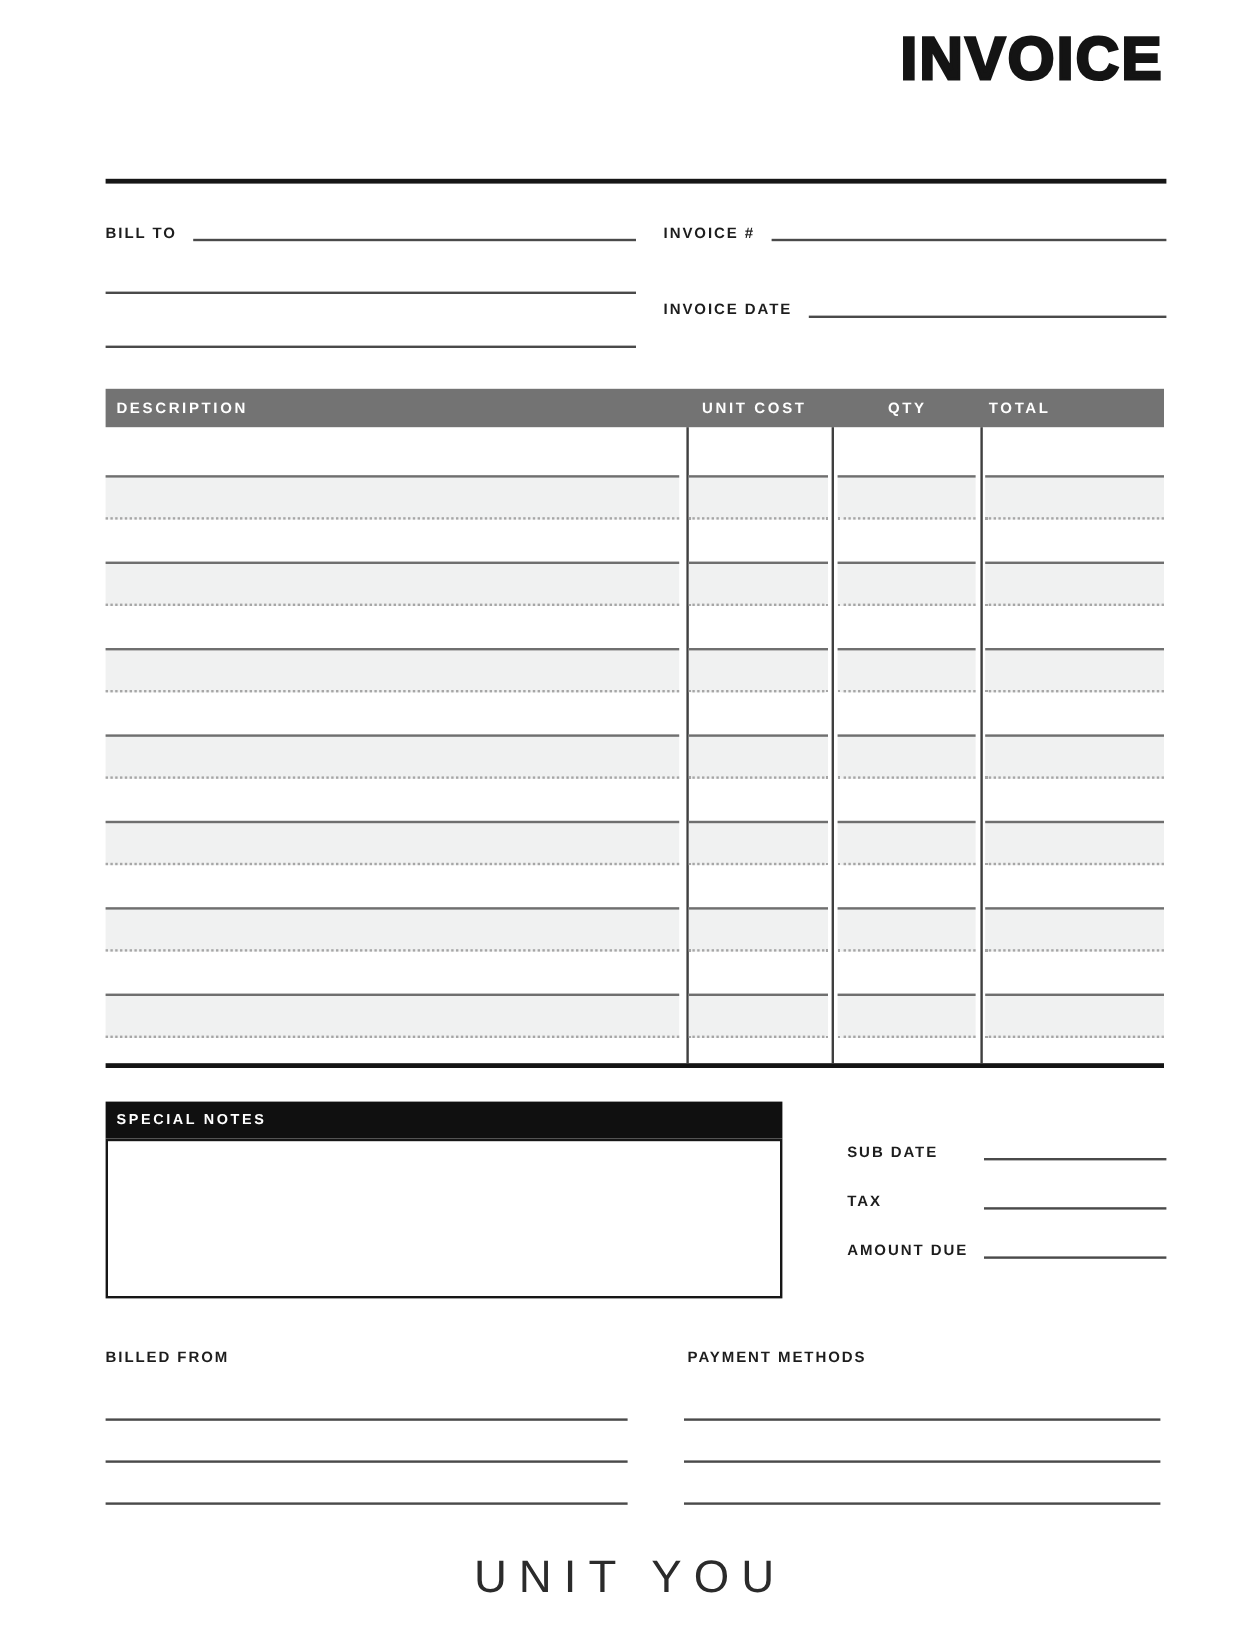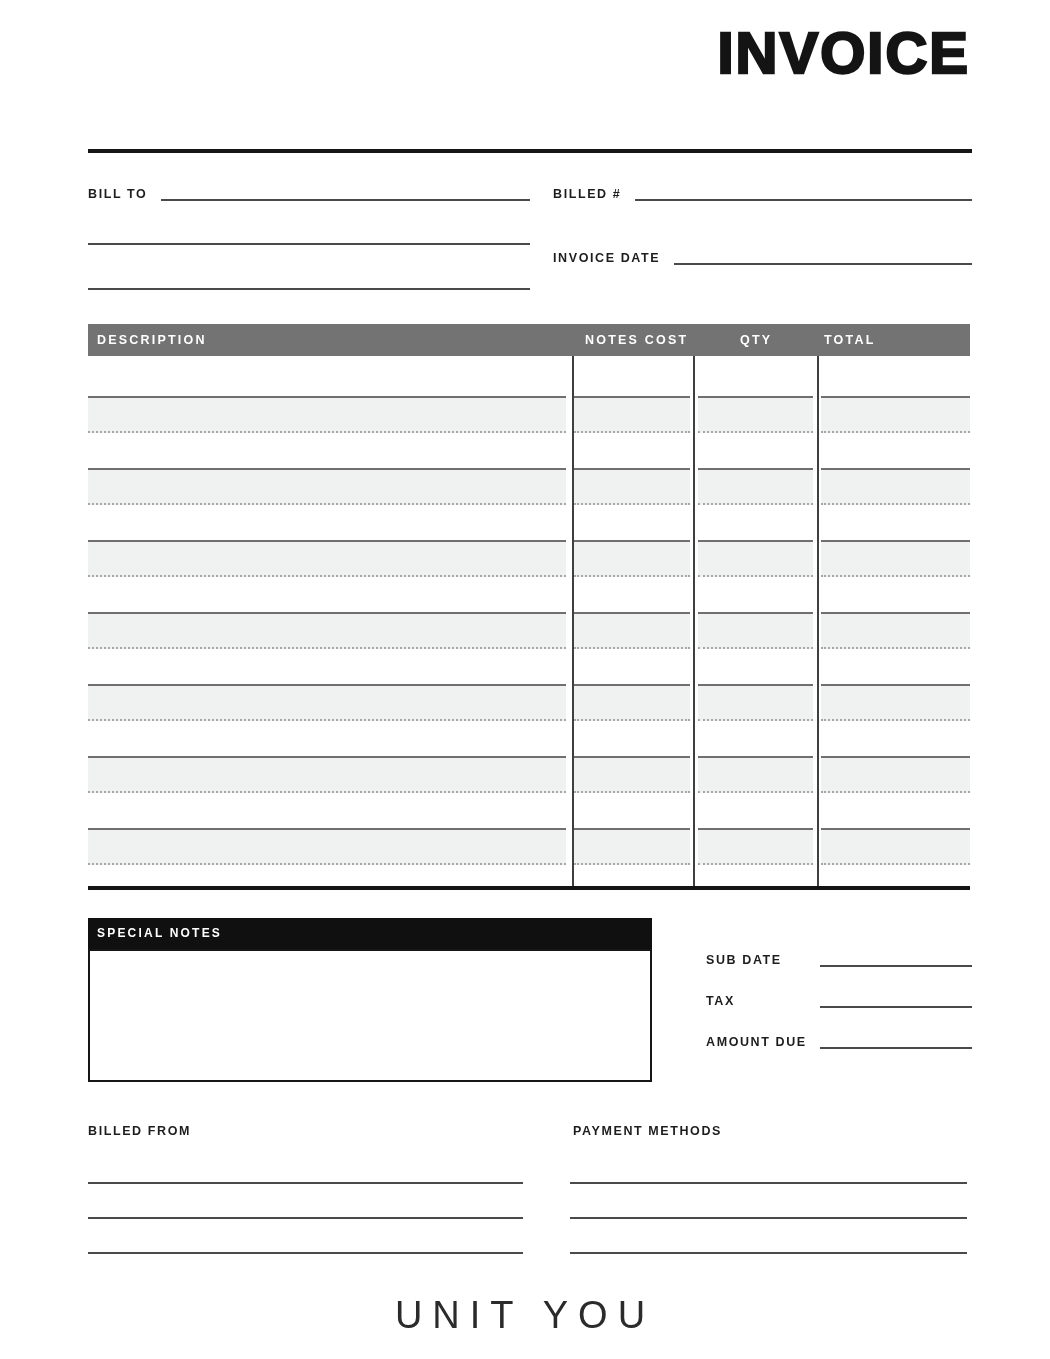--- a/index.html
+++ b/index.html
@@ -7,21 +7,21 @@
   .page {
     position:relative; width:1050px; height:1359px; background:#ffffff;
     font-family:"Liberation Sans","DejaVu Sans",sans-serif; color:#1d1d1d;
     overflow:hidden;
   }
   .abs { position:absolute; }
 
   
   .title {
     position:absolute; top:24px; right:80px;
-    font-size:58px; font-weight:bold; letter-spacing:2px; color:#141414;
+    font-size:50px; font-weight:bold; letter-spacing:2px; color:#141414;
     -webkit-text-stroke:2.5px #141414;
     line-height:1;
   }
 
   
   .thick-rule { position:absolute; height:4px; background:#161616; }
   .fline-abs { position:absolute; height:2px; background:#4a4a4a; }
 
   .field-row { position:absolute; display:flex; align-items:flex-end; height:17px; }
   .field-row .lbl { white-space:nowrap; }
@@ -92,31 +92,31 @@
   <div class="thick-rule" style="left:88px; top:149px; width:884px;"></div>
 
   <div class="field-row" style="left:88px; top:184px; width:442px;">
     <span class="lbl">BILL TO</span>
     <span class="grow-line"></span>
   </div>
   <div class="fline-abs" style="left:88px; top:243px; width:442px;"></div>
   <div class="fline-abs" style="left:88px; top:288px; width:442px;"></div>
 
   <div class="field-row" style="left:553px; top:184px; width:419px;">
-    <span class="lbl">BILLED #</span>
+    <span class="lbl">INVOICE #</span>
     <span class="grow-line"></span>
   </div>
   <div class="field-row" style="left:553px; top:229px; width:419px;margin-top:19px;">
     <span class="lbl">INVOICE DATE</span>
     <span class="grow-line"></span>
   </div>
 
   <div class="tbl-header">
     <span class="hlbl" style="left:9px;">DESCRIPTION</span>
-    <span class="hlbl" style="left:497px;">NOTES COST</span>
+    <span class="hlbl" style="left:497px;">UNIT COST</span>
     <span class="hlbl" style="left:652px;">QTY</span>
     <span class="hlbl" style="left:736px;">TOTAL</span>
   </div>
 
   <div class="tbl-body">
     <div class="vline" style="left:484px;"></div>
     <div class="vline" style="left:605px;"></div>
     <div class="vline" style="left:729px;"></div>
     <div class="tbl-bottom"></div>
   <div class="band" style="top: 40px;">

